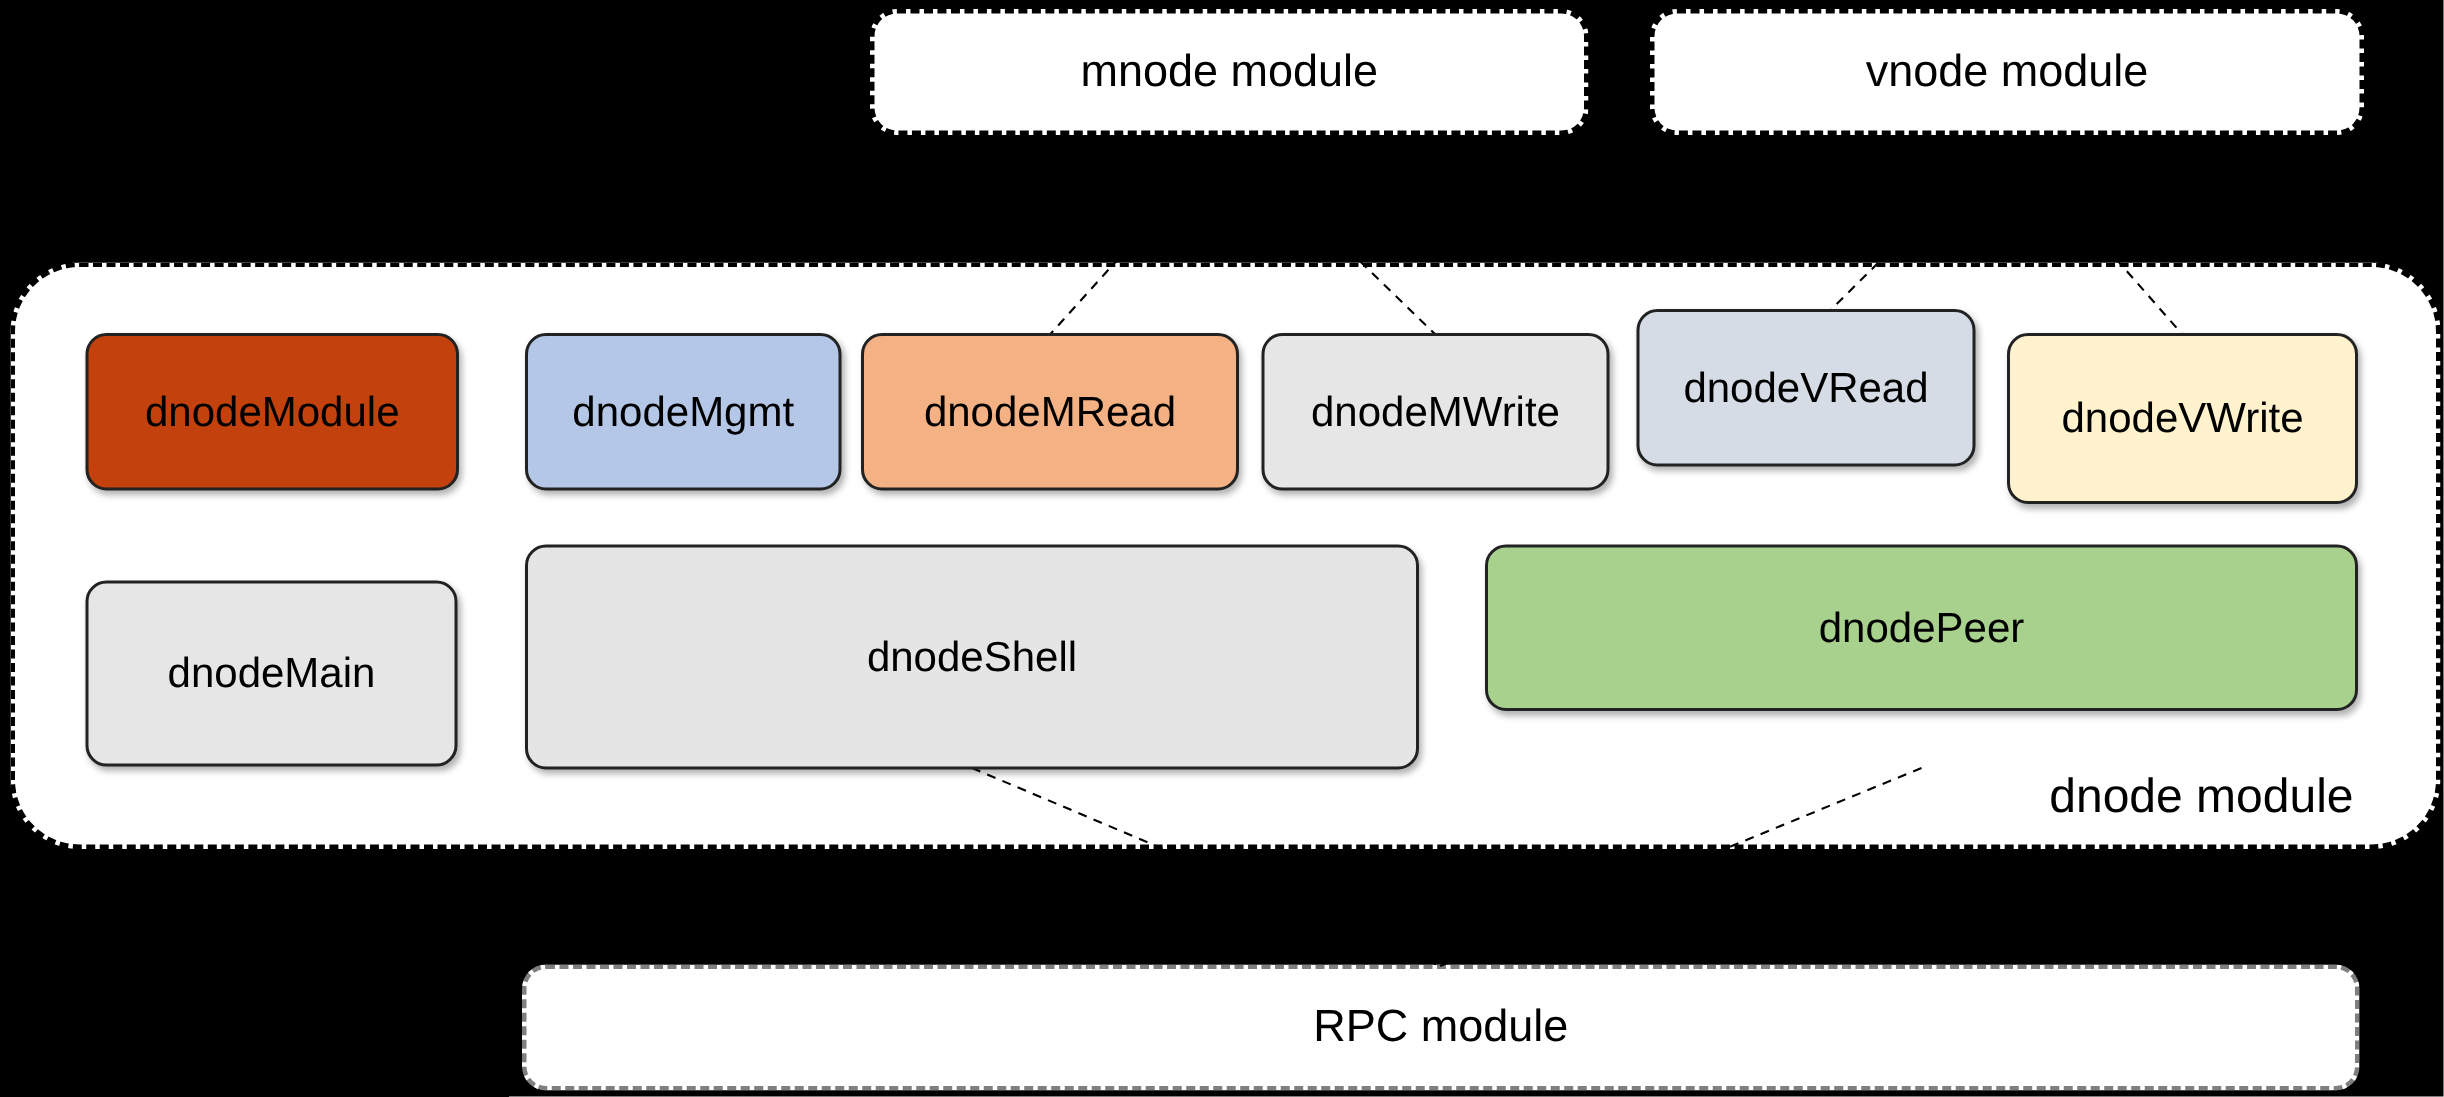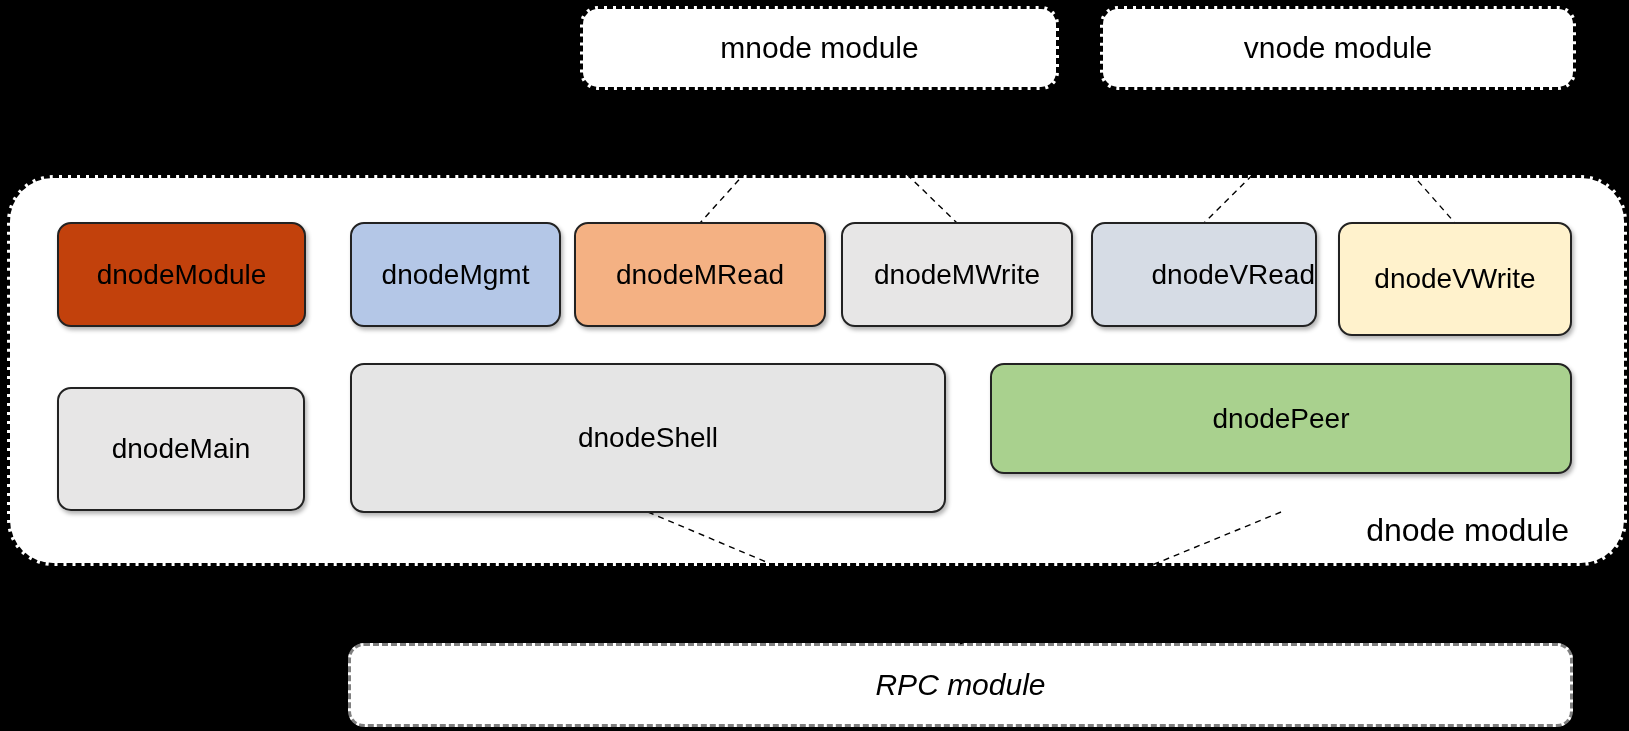--- a/index.html
+++ b/index.html
@@ -41,42 +41,41 @@
     right: 60px; top: 512px;
     font-size: 32px;
     z-index: 3;
   }
 
   #rpc-module {
     left: 348px; top: 643px; width: 1225px; height: 84px;
     border: 3px dashed #7f7f7f;
     border-radius: 16px;
     font-size: 30px;
-    font-style: italic;
   }
 
   
   #connector-layer { position: absolute; left: 0; top: 0; z-index: 1; }
 
   
   .dnode-box {
     position: absolute;
     border: 2.5px solid #222222;
     border-radius: 14px;
     display: flex; align-items: center; justify-content: center;
     font-size: 28px;
     box-sizing: border-box;
     box-shadow: 2px 3px 4px rgba(0,0,0,0.30);
     z-index: 2;
   }
   #box-dnodeModule { left: 57px;   top: 222px; width: 249px; height: 105px; }
   #box-dnodeMgmt   { left: 350px;  top: 222px; width: 211px; height: 105px; }
   #box-dnodeMRead  { left: 574px;  top: 222px; width: 252px; height: 105px; }
   #box-dnodeMWrite { left: 841px;  top: 222px; width: 232px; height: 105px; }
-  #box-dnodeVRead  { left: 1091px; top: 222px; width: 226px; height: 105px; justify-content: flex-end; }
+  #box-dnodeVRead  { left: 1091px; top: 206px; width: 226px; height: 105px; }
   #box-dnodeVWrite { left: 1338px; top: 222px; width: 234px; height: 114px; }
   #box-dnodeMain   { left: 57px;   top: 387px; width: 248px; height: 124px; }
   #box-dnodeShell  { left: 350px;  top: 363px; width: 596px; height: 150px; }
   #box-dnodePeer   { left: 990px;  top: 363px; width: 582px; height: 111px; }
 </style>
 </head>
 <body>
 
 <div id="stage">
 

